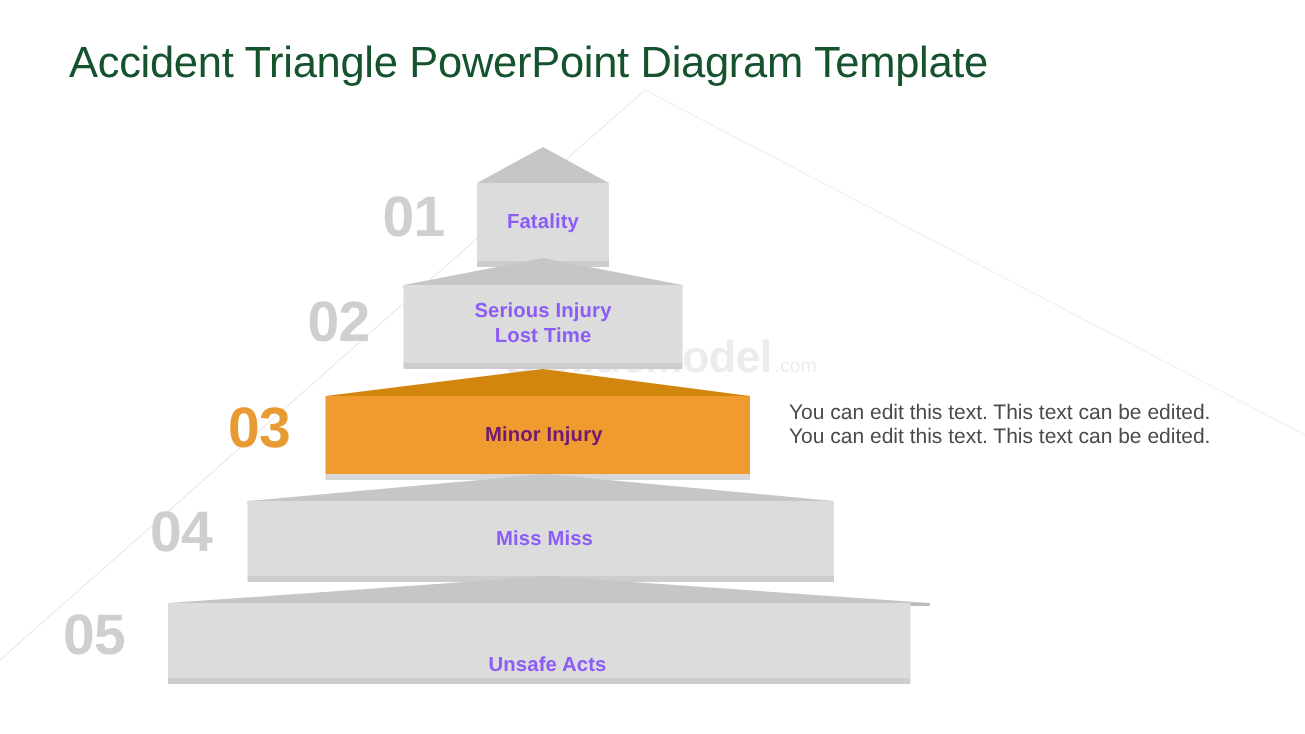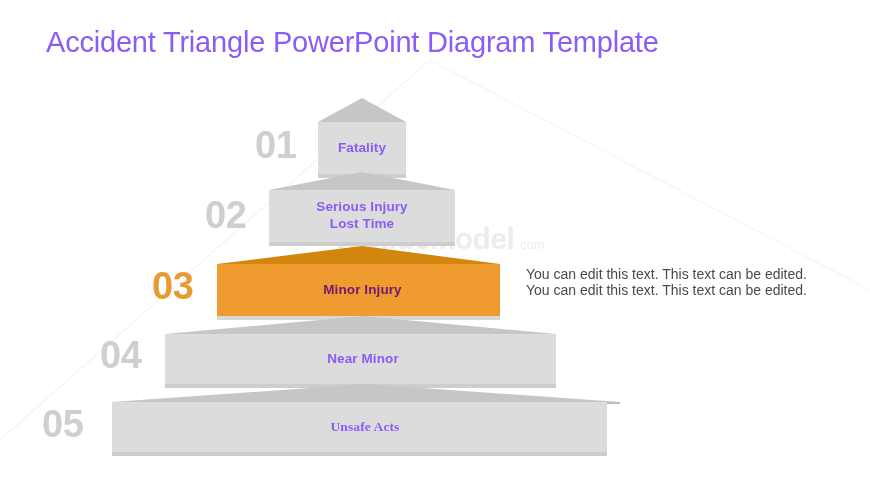--- a/index.html
+++ b/index.html
@@ -25,21 +25,21 @@
     z-index: 1;
   }
 
   
   .page-title {
     position: absolute;
     left: 46px;
     top: 26px;
     font-size: 29px;
     font-weight: 400;
-    color: #8b5cf6;
+    color: #14532d;
     letter-spacing: -0.2px;
     white-space: nowrap;
     z-index: 5;
   }
 
   
   .watermark {
     position: absolute;
     left: 336px;
     top: 222px;
@@ -176,33 +176,33 @@
   <div class="tier-number accent" style="left:152px; top:265px;">03</div>
 
   <div class="tier" style="left:148px; top:310px; width:430px; height:82px;">
     <svg class="tier-svg" width="430" height="82" viewBox="0 0 430 82">
       <polygon points="215,6 408,24 17,24" fill="#c6c6c6"></polygon>
       <polygon points="17,24 408,24 408,26 17,26" fill="#bdbdbd"></polygon>
       <rect x="17" y="24" width="391" height="50" fill="#dcdcdc"></rect>
       <rect x="17" y="74" width="391" height="4" fill="#cdcdcd"></rect>
     </svg>
     <div class="tier-label" style="top:40px;">
-      <div>Near Minor</div>
+      <div>Miss Miss</div>
     </div>
   </div>
   <div class="tier-number" style="left:100px; top:334px;">04</div>
 
   <div class="tier" style="left:95px; top:380px; width:540px; height:80px;">
     <svg class="tier-svg" width="540" height="80" viewBox="0 0 540 80">
       <polygon points="270,4 525,22 17,22" fill="#c6c6c6"></polygon>
       <polygon points="17,22 525,22 525,24 17,24" fill="#bdbdbd"></polygon>
       <rect x="17" y="22" width="495" height="50" fill="#dcdcdc"></rect>
       <rect x="17" y="72" width="495" height="4" fill="#cdcdcd"></rect>
     </svg>
-    <div class="tier-label" style="top:38px;font-family:Liberation Serif, serif;">
+    <div class="tier-label" style="top:54px;">
       <div>Unsafe Acts</div>
     </div>
   </div>
   <div class="tier-number" style="left:42px; top:403px;">05</div>
 
 </div>
 
 <p class="side-text">You can edit this text. This text can be edited. You can edit this text. This text can be edited.</p>
 
 </body></html>

